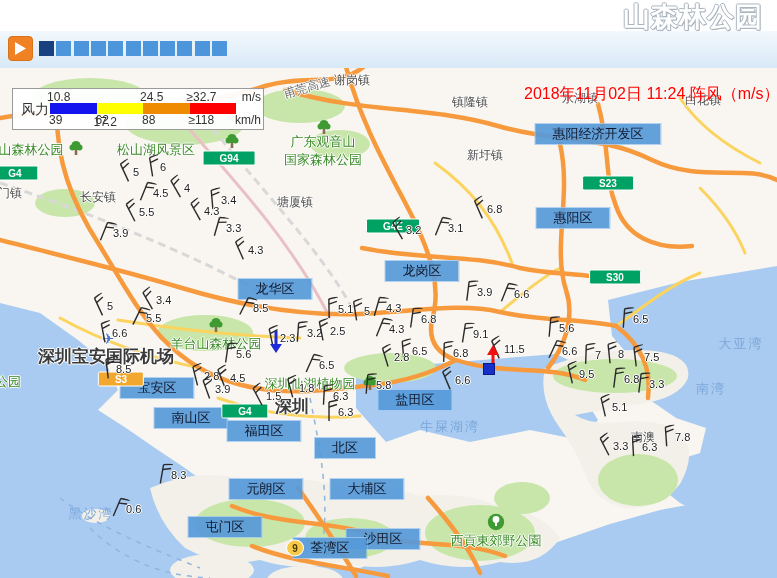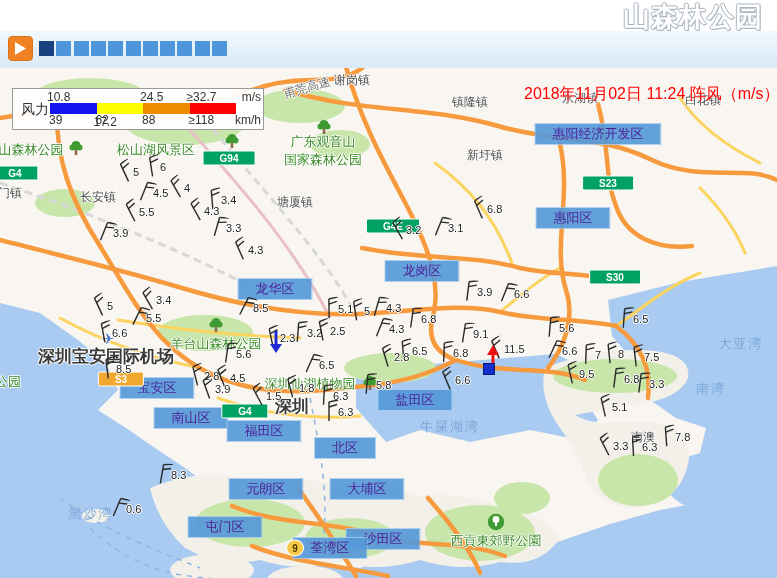--- a/index.html
+++ b/index.html
@@ -31,21 +31,21 @@
   
   #map{left:0;top:68px;width:777px;height:510px;background:#f9f6f1;cursor:grab;}
   #map svg.base{position:absolute;left:0;top:0;}
 
   .town{font-size:12px;color:#4a4a4a;white-space:nowrap;transform:translate(-50%,-50%);
         text-shadow:-1px 0 #fff,1px 0 #fff,0 -1px #fff,0 1px #fff;}
   .roadname{font-size:12px;color:#6b6b6b;white-space:nowrap;transform:translate(-50%,-50%) rotate(-16deg);
         text-shadow:-1px 0 #fff,1px 0 #fff,0 -1px #fff,0 1px #fff;}
   .city{font-size:17px;font-weight:bold;color:#3a3a3a;white-space:nowrap;transform:translate(-50%,-50%);
         text-shadow:-1px 0 #fff,1px 0 #fff,0 -1px #fff,0 1px #fff;}
-  .district{font-size:13px;color:#4c1d95;background:rgba(86,153,217,.92);padding:1px 17px;white-space:nowrap;
+  .district{font-size:13px;color:#0f172a;background:rgba(86,153,217,.92);padding:1px 17px;white-space:nowrap;
         transform:translate(-50%,-50%);box-shadow:0 0 0 1px rgba(160,200,240,.8);}
   .park{font-size:13px;color:#3a8a28;white-space:nowrap;transform:translate(-50%,-50%);text-align:center;
         text-shadow:-1px 0 #fff,1px 0 #fff,0 -1px #fff,0 1px #fff;}
   .water{font-size:13px;color:#7ba7d9;white-space:nowrap;transform:translate(-50%,-50%);letter-spacing:2px;}
   .badge{font-size:10px;font-weight:bold;color:#fff;background:#00a263;border:1px solid #fff;
         border-radius:2px;padding:0 16px;line-height:13px;transform:translate(-50%,-50%);white-space:nowrap;}
   .badge.yellow{background:#f2a72e;}
   .badge.circle{background:#f7c948;color:#4a3b00;border-radius:50%;width:12px;height:13px;text-align:center;
         padding:1px 2px;}
   .treeicon{transform:translate(-50%,-50%);}

